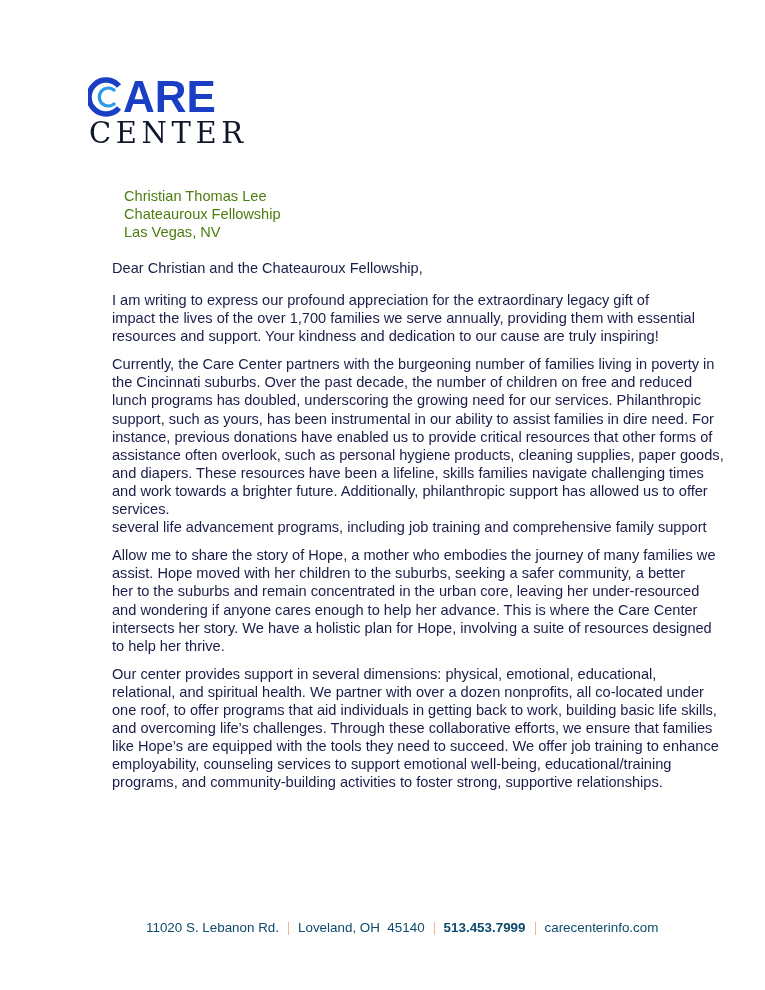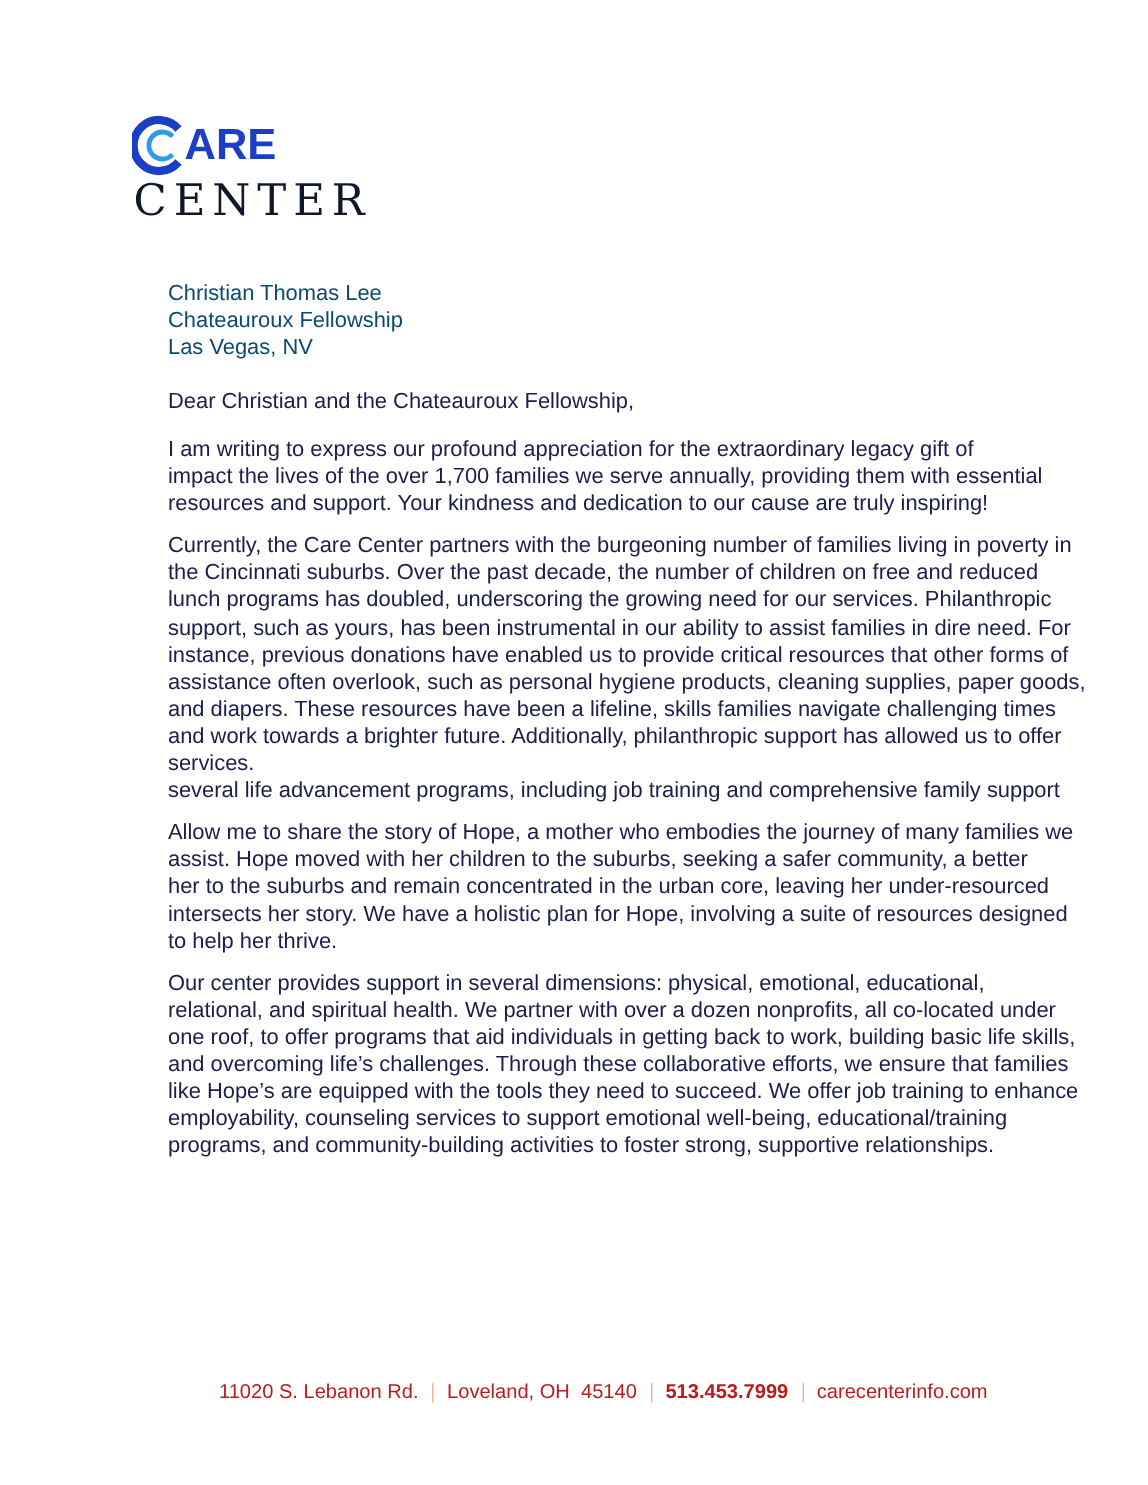--- a/index.html
+++ b/index.html
@@ -31,43 +31,43 @@
       align-items: center;
     }
     .logo-c-icon {
       width: 36px;
       height: 40px;
       display: inline-block;
     }
     .logo-care-text {
       font-family: "Liberation Sans", sans-serif;
       font-weight: bold;
-      font-size: 29px;
+      font-size: 44px;
       line-height: 42px;
       color: #1a3fc4;
       letter-spacing: 0px;
       margin-left: -1px;
     }
     .logo-center-text {
       position: absolute;
       left: 1px;
       top: 42px;
       font-family: "DejaVu Serif", serif;
       font-size: 29px;
       line-height: 30px;
       color: #0f172a;
       letter-spacing: 4.6px;
     }
     .address {
       position: absolute;
-      left: 112px;
+      left: 124px;
       top: 187px;
       font-size: 14.6px;
       line-height: 18px;
-      color: #0c4a6e;
+      color: #4d7c0f;
     }
     .address div { white-space: nowrap; }
     .salutation {
       position: absolute;
       left: 112px;
       top: 259px;
       font-size: 14.6px;
       line-height: 18px;
       white-space: nowrap;
     }
@@ -85,21 +85,21 @@
     .para .line {
       display: block;
       white-space: nowrap;
     }
     .footer {
       position: absolute;
       left: 146px;
       top: 919px;
       font-size: 13.4px;
       line-height: 18px;
-      color: #b91c1c;
+      color: #0c4a6e;
       white-space: nowrap;
       display: flex;
       align-items: center;
     }
     .footer .sep {
       display: inline-block;
       width: 1px;
       height: 13px;
       background: #f1b39a;
       margin: 0 9px;
@@ -145,20 +145,21 @@
     <span class="line">assistance often overlook, such as personal hygiene products, cleaning supplies, paper goods,</span>
     <span class="line">and diapers. These resources have been a lifeline, skills families navigate challenging times</span>
     <span class="line">and work towards a brighter future. Additionally, philanthropic support has allowed us to offer</span>
     <span class="line">services.</span>
     <span class="line">several life advancement programs, including job training and comprehensive family support</span>
   </div>
   <div class="para">
     <span class="line">Allow me to share the story of Hope, a mother who embodies the journey of many families we</span>
     <span class="line">assist. Hope moved with her children to the suburbs, seeking a safer community, a better</span>
     <span class="line">her to the suburbs and remain concentrated in the urban core, leaving her under-resourced</span>
+    <span class="line">and wondering if anyone cares enough to help her advance. This is where the Care Center</span>
     <span class="line">intersects her story. We have a holistic plan for Hope, involving a suite of resources designed</span>
     <span class="line">to help her thrive.</span>
   </div>
   <div class="para">
     <span class="line">Our center provides support in several dimensions: physical, emotional, educational,</span>
     <span class="line">relational, and spiritual health. We partner with over a dozen nonprofits, all co-located under</span>
     <span class="line">one roof, to offer programs that aid individuals in getting back to work, building basic life skills,</span>
     <span class="line">and overcoming life’s challenges. Through these collaborative efforts, we ensure that families</span>
     <span class="line">like Hope’s are equipped with the tools they need to succeed. We offer job training to enhance</span>
     <span class="line">employability, counseling services to support emotional well-being, educational/training</span>

